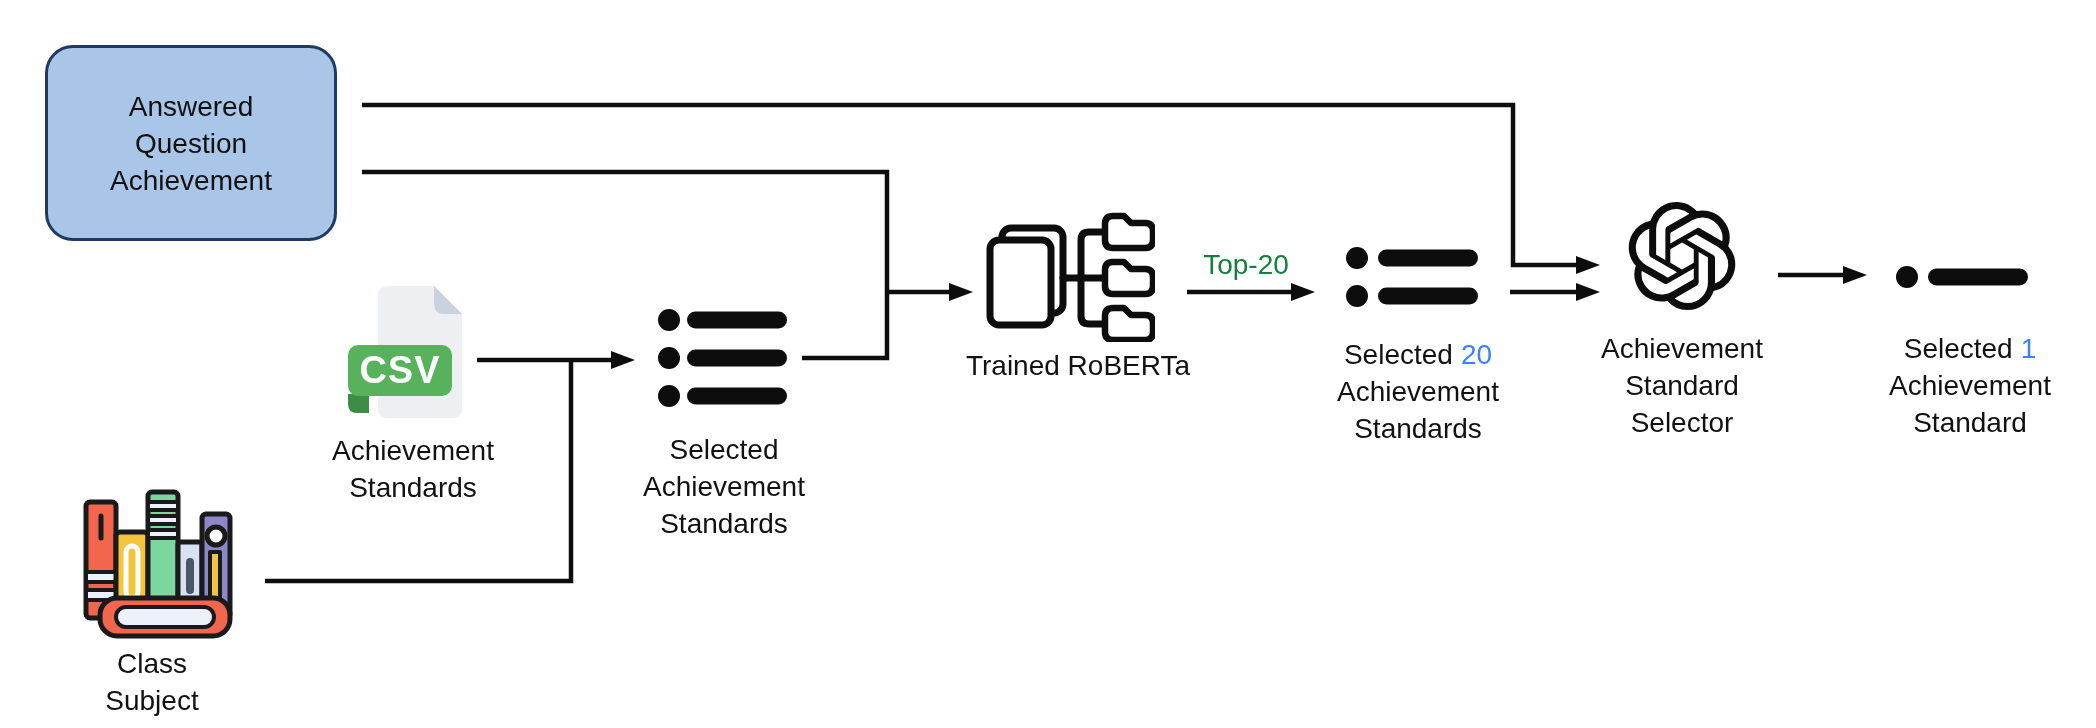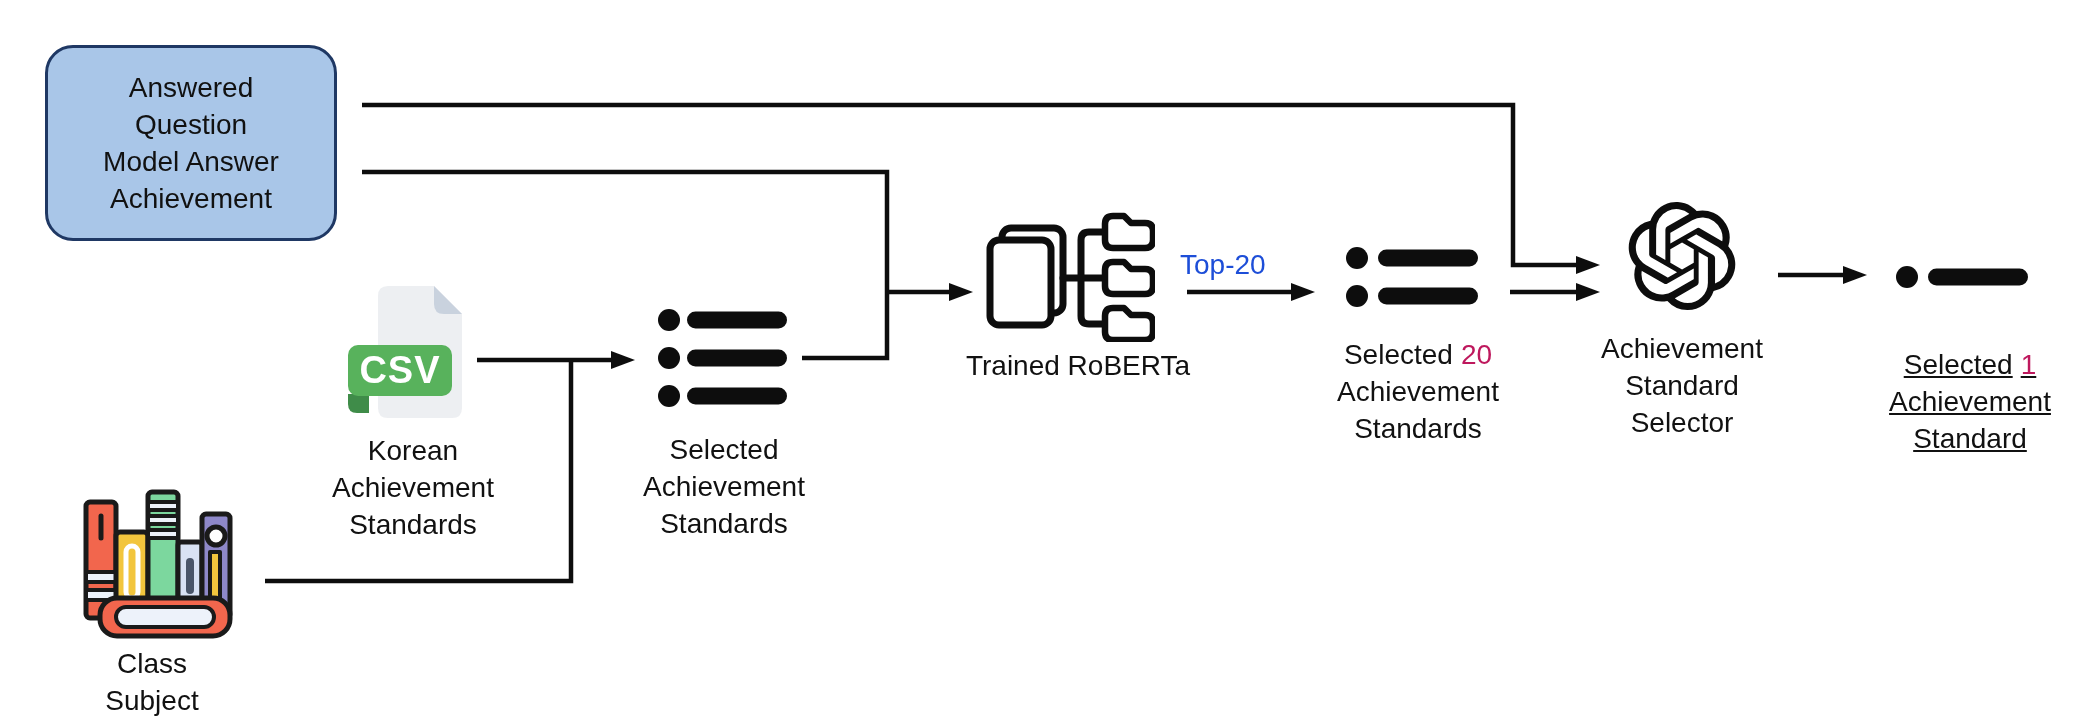--- a/index.html
+++ b/index.html
@@ -13,36 +13,37 @@
   }
   .abs{position:absolute;}
   .label{
     position:absolute;
     text-align:center;
     font-size:28px;
     line-height:37px;
     color:#111111;
     white-space:nowrap;
   }
-  .hl{color:#be185d;margin-left:8px;}
+  .hl{color:#3b82f6;margin-left:8px;}
   .input-box{
     position:absolute;
     left:45px;top:45px;width:292px;height:196px;
     background:#A9C6E8;
     border:3px solid #1F3864;
     border-radius:28px;
     box-sizing:border-box;
     display:flex;flex-direction:column;justify-content:center;
     text-align:center;
     font-size:28px;line-height:37px;
   }
   .edge-label{
     position:absolute;
     font-size:28px;line-height:34px;
-    color:#1d4ed8;
+    color:#15803d;
+    text-align:center;
   }
   svg{display:block;}
 </style>
 </head>
 <body>
 
 <div id="canvas">
 
   <svg class="abs" style="left:0;top:0;" width="2096" height="728" viewBox="0 0 2096 728">
     <g stroke="#0D0D0D" stroke-width="4.5" fill="none">
@@ -61,21 +62,20 @@
       <polygon points="1315,292 1291,283 1291,301"></polygon>
       <polygon points="1600,265 1576,256 1576,274"></polygon>
       <polygon points="1600,292 1576,283 1576,301"></polygon>
       <polygon points="1867,275 1843,266 1843,284"></polygon>
     </g>
   </svg>
 
   <div class="input-box">
     <div>Answered</div>
     <div>Question</div>
-    <div>Model Answer</div>
     <div>Achievement</div>
   </div>
 
   <svg class="abs" style="left:348px;top:282px;" width="134" height="140" viewBox="0 0 134 140">
     <path d="M40 4 H86 L114 32 V126 Q114 136 104 136 H40 Q30 136 30 126 V14 Q30 4 40 4 Z" fill="#EDEFF2"></path>
     <path d="M86 4 L114 32 H96 Q86 32 86 22 Z" fill="#C9D2DE"></path>
     <path d="M0 112 V122 Q0 131 9 131 H21 V112 Z" fill="#3F8C49"></path>
     <rect x="0" y="63" width="104" height="51" rx="10" fill="#58B25C"></rect>
     <text x="52" y="101" text-anchor="middle" font-family="Liberation Sans, sans-serif" font-size="38" font-weight="bold" letter-spacing="1" fill="#ffffff">CSV</text>
   </svg>
@@ -141,21 +141,20 @@
   </svg>
 
   <svg class="abs" style="left:1888px;top:258px;" width="152" height="38" viewBox="0 0 152 38">
     <g fill="#0D0D0D">
       <circle cx="19" cy="19" r="11"></circle>
       <rect x="40" y="10.5" width="100" height="17" rx="8.5"></rect>
     </g>
   </svg>
 
   <div class="label" style="left:283px;top:432px;width:260px;">
-    <div>Korean</div>
     <div>Achievement</div>
     <div>Standards</div>
   </div>
 
   <div class="label" style="left:32px;top:645px;width:240px;">
     <div>Class</div>
     <div>Subject</div>
   </div>
 
   <div class="label" style="left:594px;top:431px;width:260px;">
@@ -177,21 +176,21 @@
     <div>Achievement</div>
     <div>Standards</div>
   </div>
 
   <div class="label" style="left:1552px;top:330px;width:260px;">
     <div>Achievement</div>
     <div>Standard</div>
     <div>Selector</div>
   </div>
 
-  <div class="label" style="left:1846px;top:346px;width:248px;text-decoration:underline;">
+  <div class="label" style="left:1846px;top:330px;width:248px;">
     <div>
       <span>Selected</span><span class="hl">1</span>
     </div>
     <div>Achievement</div>
     <div>Standard</div>
   </div>
 
 </div>
 
 </body></html>

